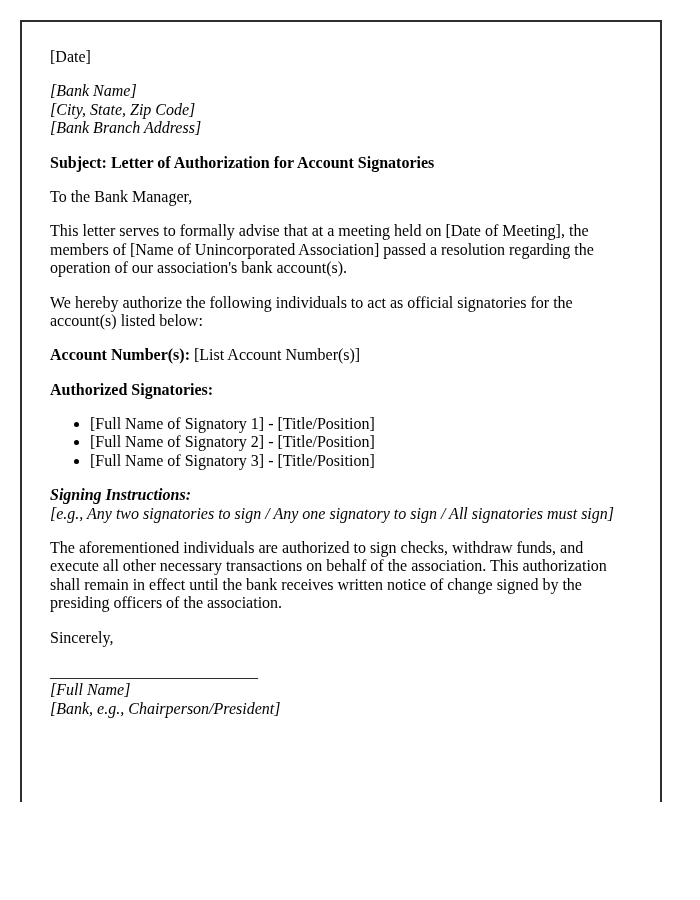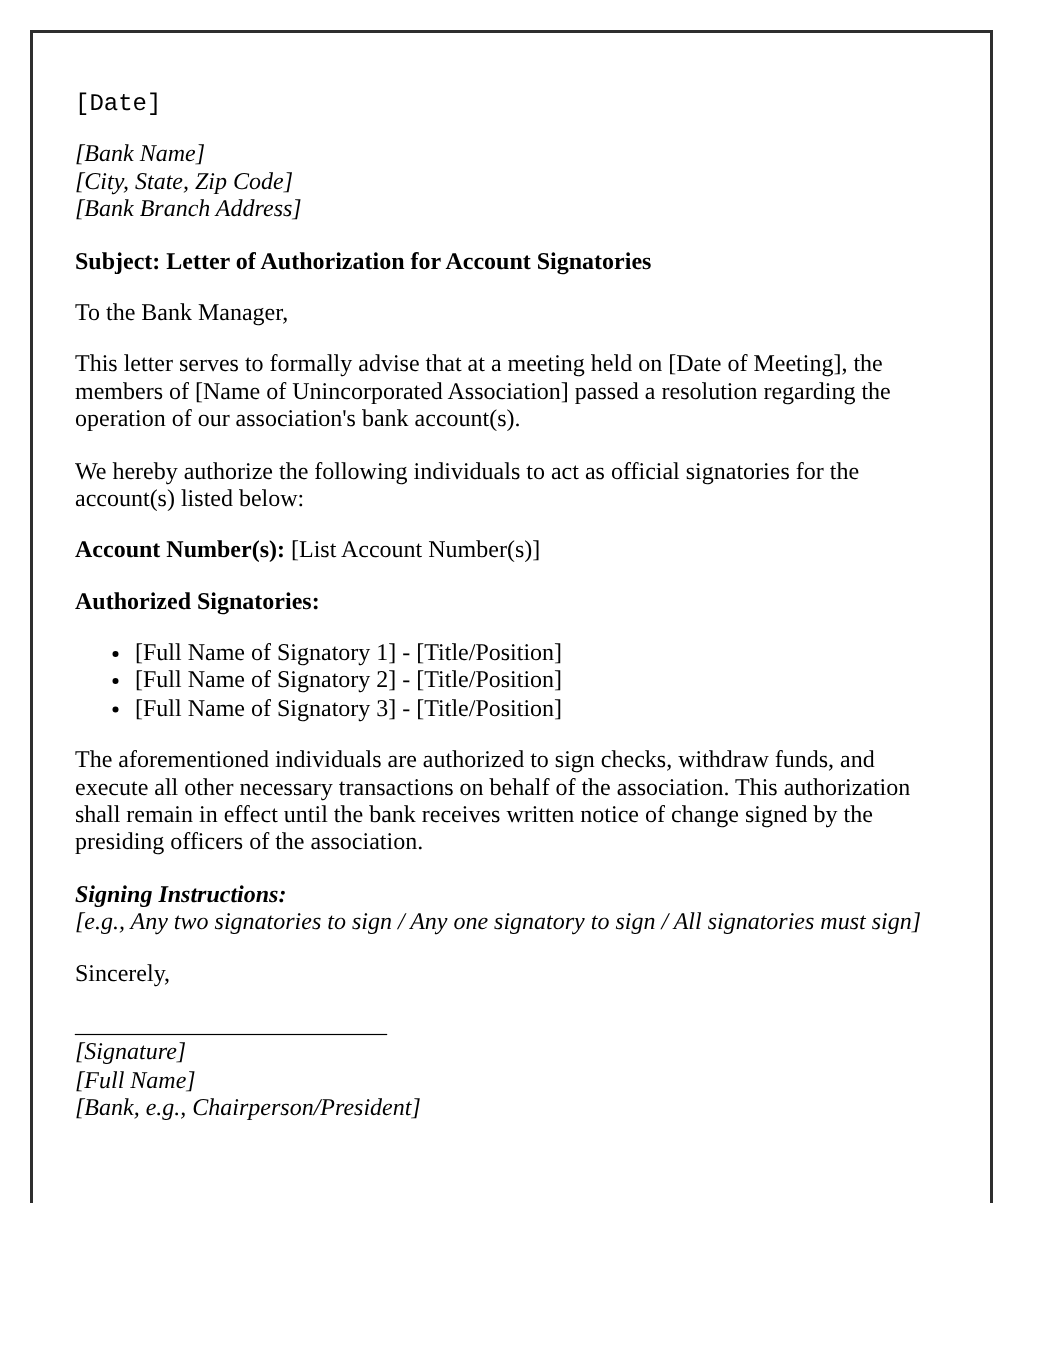--- a/index.html
+++ b/index.html
@@ -26,22 +26,21 @@
     padding: 26px 28px;
     background: #ffffff;
     font-size: 16px;
     line-height: 1.15;
     overflow: hidden;
   }
   .page p {
     margin: 16px 0;
   }
   .page p.first {
-    margin-top: 12px;
-    font-family: Liberation Mono, monospace;
+    margin-top: 0;
   }
   .bold {
     font-weight: bold;
   }
   .line {
     display: block;
     font-style: italic;
   }
   ul.signatories {
     margin: 8px 0;
@@ -77,30 +76,29 @@
   <p><span class="bold">Account Number(s):</span> <span>[List Account Number(s)]</span></p>
 
   <p class="bold">Authorized Signatories:</p>
 
   <ul class="signatories">
     <li>[Full Name of Signatory 1] - [Title/Position]</li>
     <li>[Full Name of Signatory 2] - [Title/Position]</li>
     <li>[Full Name of Signatory 3] - [Title/Position]</li>
   </ul>
 
-  <p>The aforementioned individuals are authorized to sign checks, withdraw funds, and execute all other necessary transactions on behalf of the association. This authorization shall remain in effect until the bank receives written notice of change signed by the presiding officers of the association.</p>
-
   <p>
     <span class="line bold">Signing Instructions:</span>
     <span class="line">[e.g., Any two signatories to sign / Any one signatory to sign / All signatories must sign]</span>
   </p>
+
+  <p>The aforementioned individuals are authorized to sign checks, withdraw funds, and execute all other necessary transactions on behalf of the association. This authorization shall remain in effect until the bank receives written notice of change signed by the presiding officers of the association.</p>
 
 
   <p>Sincerely,</p>
 
   <p>
     <span class="line">__________________________</span>
-    <span class="line">[Signature]</span>
     <span class="line">[Full Name]</span>
     <span class="line">[Bank, e.g., Chairperson/President]</span>
   </p>
 
 </div>
 
 </body></html>

